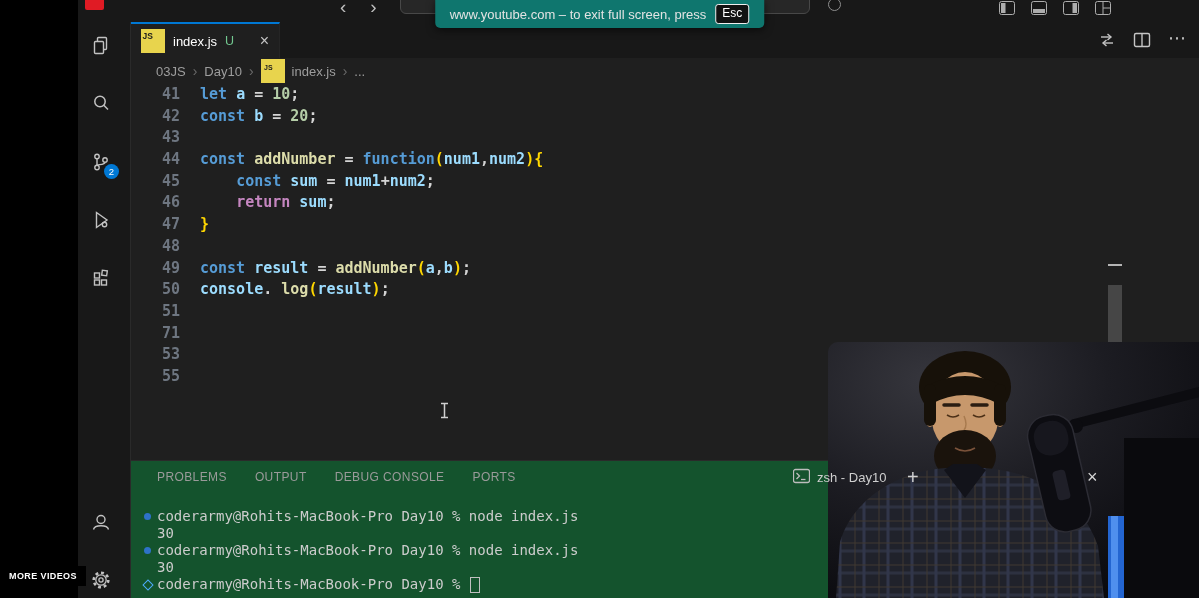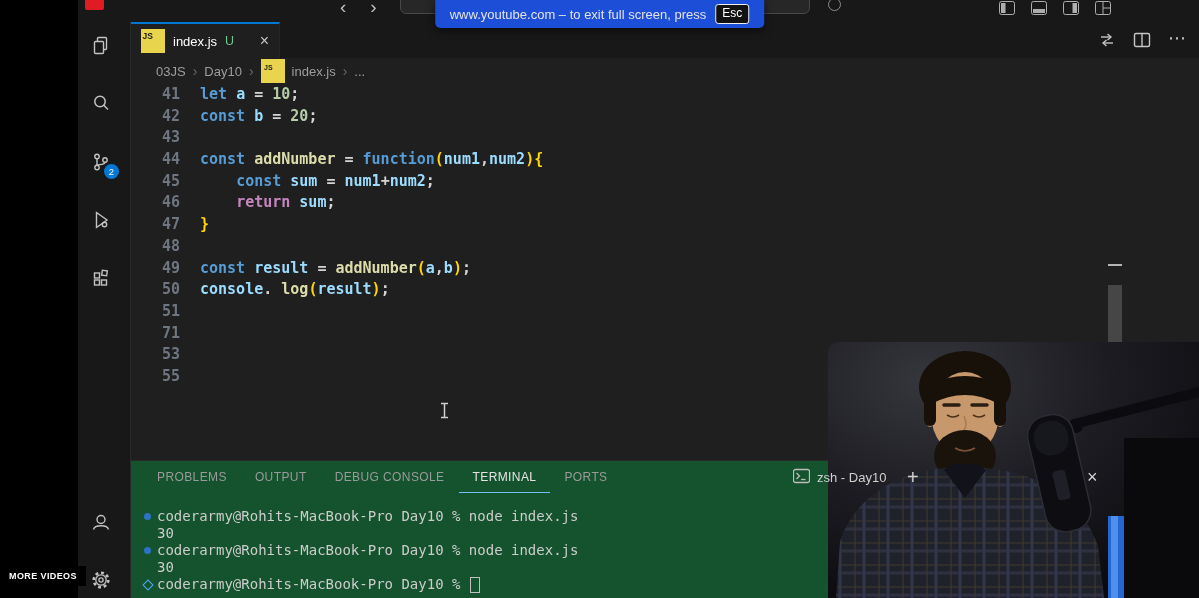--- a/index.html
+++ b/index.html
@@ -77,21 +77,21 @@
   .t-deco.diamond::before{content:"";width:6px;height:6px;border:1.5px solid var(--deco-bright,#4daafc);transform:rotate(45deg);}
   .t-text{white-space:pre;}
   .t-cursor{flex:none;width:8px;height:14px;border:1px solid #c0c0c0;margin-left:1px;}
 
   
   .webcam{position:absolute;left:828px;top:342px;width:371px;height:256px;z-index:20;border-radius:10px 0 0 0;overflow:hidden;}
   .webcam svg{display:block;}
   .more-videos{position:absolute;left:0;top:566px;z-index:40;background:#000;color:#fff;
                font-size:9px;font-weight:bold;letter-spacing:.4px;padding:5px 9px;}
   .notification{position:absolute;left:50%;top:0;transform:translateX(-50%);height:28px;display:flex;align-items:center;
-                gap:9px;background:#1d4ed8;padding:0 15px;z-index:50;border-radius:0 0 5px 5px;color:#e3e3e3;font-size:13px;
+                gap:9px;background:#0f766e;padding:0 15px;z-index:50;border-radius:0 0 5px 5px;color:#e3e3e3;font-size:13px;
                 box-shadow:0 2px 8px rgba(0,0,0,.6);white-space:nowrap;}
   .esc-key{border:1px solid #eee;border-radius:3px;padding:0 6px 1px;font-size:12px;color:#fff;background:#121212;line-height:17px;}
 </style>
 </head>
 <body>
 
 <div class="screen">
 
   <div class="left-strip"></div>
 
@@ -291,21 +291,20 @@
           </svg>
       </div>
     </div>
 
     <div class="panel">
       <div class="panel-header">
         <div class="panel-tabs">
             <div class="ptab">PROBLEMS</div>
             <div class="ptab">OUTPUT</div>
             <div class="ptab">DEBUG CONSOLE</div>
-            <div class="ptab active">TERMINAL</div>
             <div class="ptab">PORTS</div>
           </div>
         <div class="terminal-group">
           <span>
             <svg width="17" height="16" viewBox="0 0 17 16" fill="none" stroke="#bdbdbd" stroke-width="1.3">
                 <rect x="0.5" y="1.5" width="16" height="13" rx="2"></rect>
                 <path d="M3.5 5 L6.5 8 L3.5 11"></path>
                 <path d="M8 11.5 H12.5"></path>
               </svg>
           </span>

